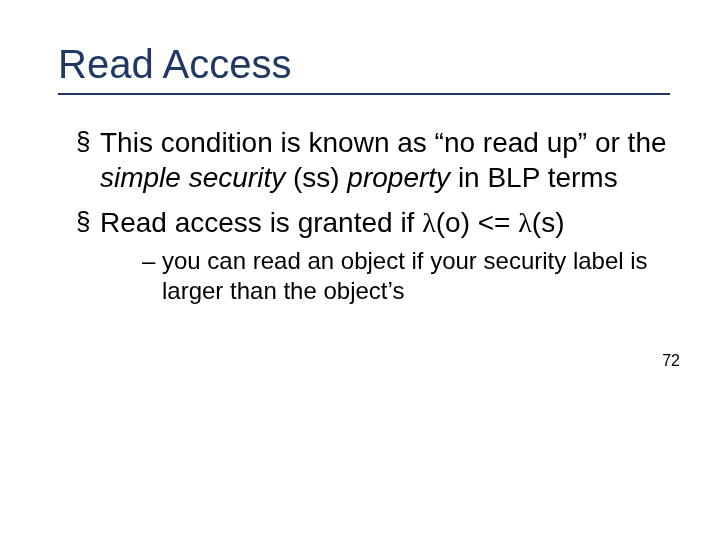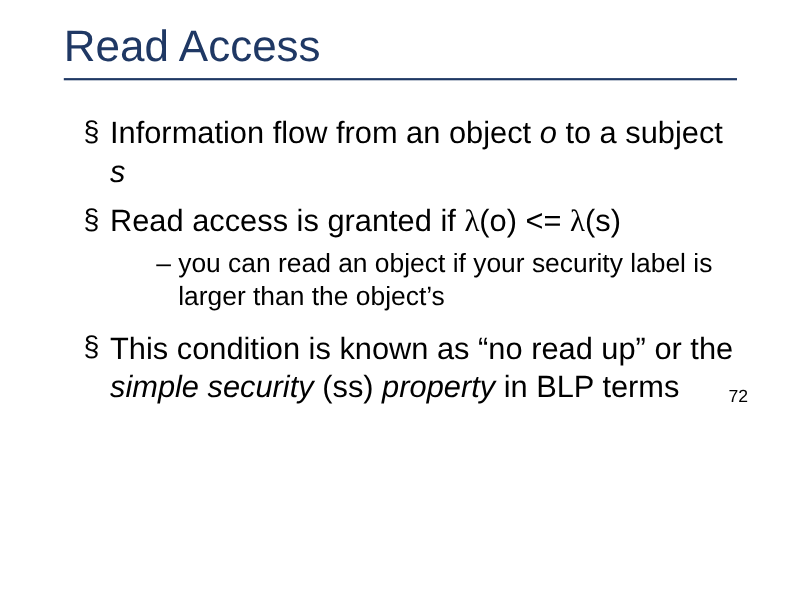--- a/index.html
+++ b/index.html
@@ -9,21 +9,21 @@
     height: 540px;
     background: #ffffff;
     font-family: Arial, Helvetica, sans-serif;
     color: #000000;
     overflow: hidden;
   }
   .slide {
     box-sizing: border-box;
     width: 720px;
     height: 388px;
-    padding: 20px 50px 20px 58px;
+    padding: 42px 50px 20px 58px;
     position: relative;
   }
   .title {
     color: #1f3864;
     font-size: 40px;
     font-weight: 400;
     margin: 0 0 6px 0;
   }
   .underline {
     border-bottom: 2px solid #1f3864;
@@ -80,34 +80,31 @@
 </style>
 </head>
 <body>
 
 <div class="slide">
   <h1 class="title">Read Access</h1>
   <div class="underline"></div>
 
   <ul class="bullets">
 
+
     <li>
-      <span>Information flow from an object </span><span class="ital">o</span><span> to a subject </span><span class="ital">s</span>
+      <span>This condition is known as “no read up” or the </span><span class="ital">simple security </span><span>(ss)</span><span class="ital"> property </span><span>in BLP terms</span>
     </li>
 
     <li>
       <span>Read access is granted if </span><span class="lambda">λ</span><span>(o) &lt;= </span><span class="lambda">λ</span><span>(s)</span>
 
       <ul class="sub">
         <li>
           <span>you can read an object if your security label is larger than the object’s</span>
         </li>
       </ul>
     </li>
 
-    <li>
-      <span>This condition is known as “no read up” or the </span><span class="ital">simple security </span><span>(ss)</span><span class="ital"> property </span><span>in BLP terms</span>
-    </li>
-
   </ul>
 
   <div class="pagenum">72</div>
 </div>
 
 </body></html>

